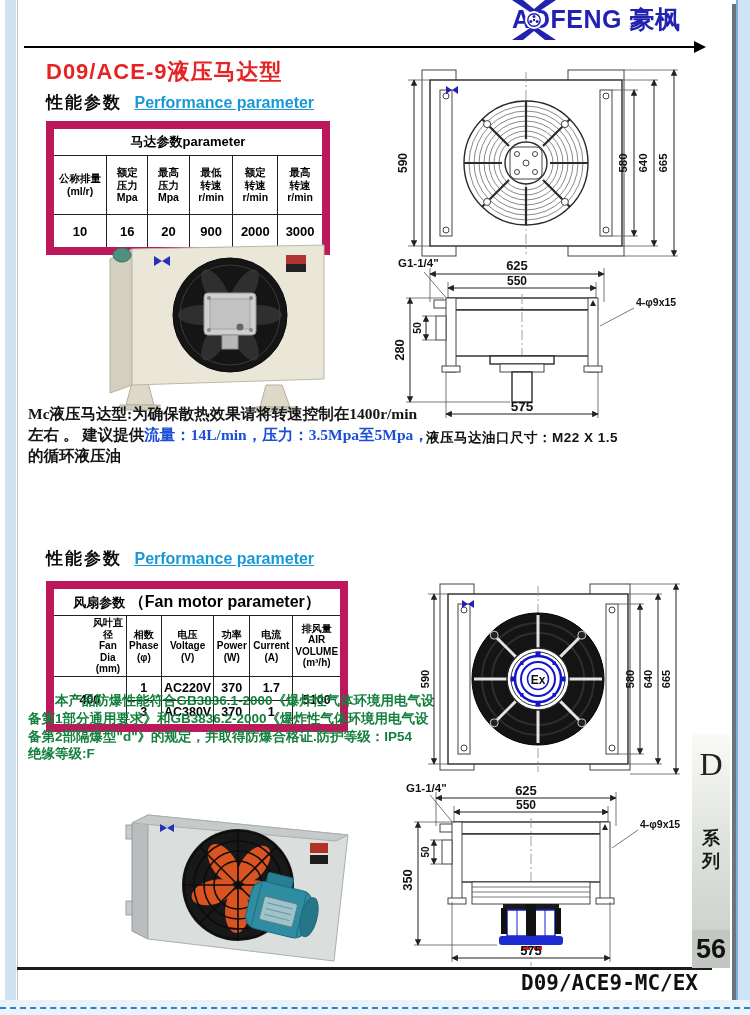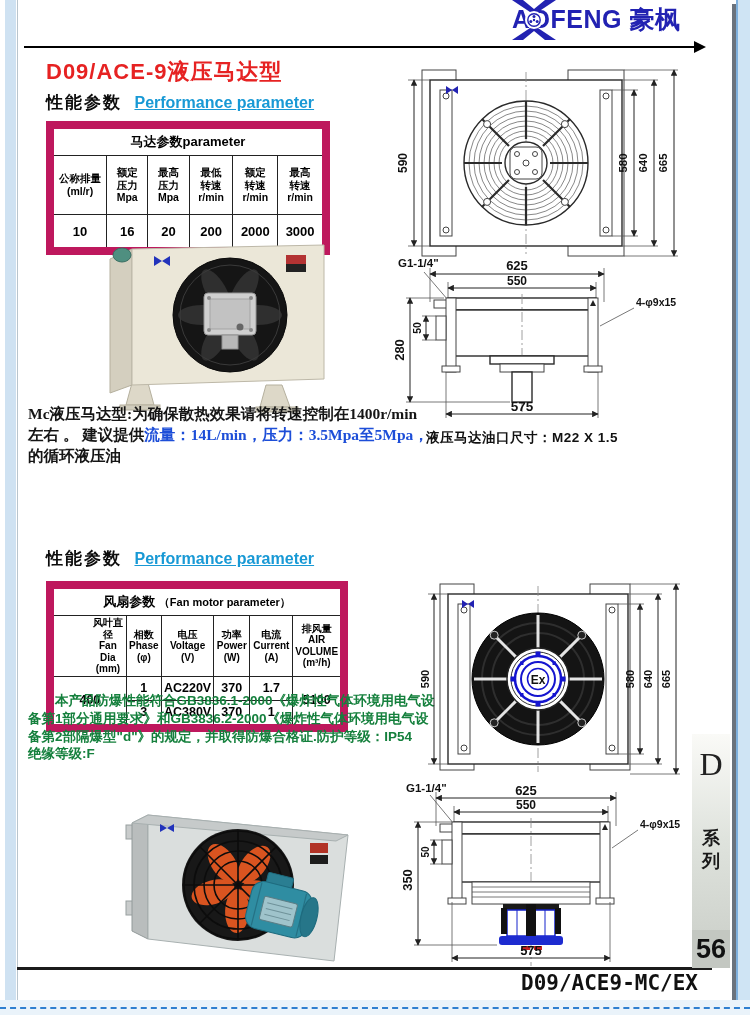--- a/index.html
+++ b/index.html
@@ -22,21 +22,21 @@
   
   .sec-title{font-size:22px;font-weight:bold;color:#e62222;letter-spacing:1px;white-space:nowrap;}
   .perf-row{white-space:nowrap;}
   .perf-zh{font-size:17px;font-weight:bold;color:#0c0c0c;letter-spacing:2px;}
   .perf-en{font-size:16px;font-weight:bold;color:#1899d5;margin-left:8px;text-decoration:underline;}
   
   table.ptable{border-collapse:collapse;background:#fff;}
   table.ptable td,table.ptable th{border:1.5px solid #222;text-align:center;vertical-align:middle;padding:1px 1px;}
   table.ptable{border:8px solid #be185d;}
   .tt{font-size:13px;font-weight:bold;height:24px;}
-  .tt .en{font-size:11px;font-weight:bold;}
+  .tt .en{font-size:16px;font-weight:bold;}
   table.t1 th{font-size:10.5px;font-weight:bold;line-height:1.2;white-space:pre-line;height:56px;}
   table.t1 td.val{font-size:13px;font-weight:bold;height:30px;}
   table.t2 th{font-size:10px;font-weight:bold;line-height:1.15;white-space:pre-line;height:52px;}
   table.t2 td.val{font-size:12.5px;font-weight:bold;height:21px;}
   
   .note1{font-family:"Liberation Serif",serif;font-weight:bold;font-size:15.5px;line-height:1.34;color:#151515;}
   .note1 .red{color:#1d4ed8;}
   .expara{font-size:13.5px;font-weight:bold;line-height:1.32;color:#15803d;text-indent:2em;}
   .port-note{font-size:13.5px;font-weight:bold;color:#111;letter-spacing:.5px;white-space:nowrap;}
   
@@ -118,21 +118,21 @@
 转速
 r/min</th>
       <th style="width:46px;">最高
 转速
 r/min</th>
     </tr>
     <tr>
       <td class="val">10</td>
       <td class="val">16</td>
       <td class="val">20</td>
-      <td class="val">200</td>
+      <td class="val">900</td>
       <td class="val">2000</td>
       <td class="val">3000</td>
     </tr>
   </tbody>
     </table>
 
   <svg style="left:70px;top:235px;" width="298" height="182" viewBox="0 0 298 182">
     <path d="M62 148 L78 148 L84 170 L56 170 Z" fill="#ddd8c8" stroke="#b5b09e"></path>
     <rect x="50" y="170" width="40" height="5" fill="#d0ccbc" stroke="#b5b09e"></rect>
     <path d="M196 150 L212 150 L220 172 L190 172 Z" fill="#ddd8c8" stroke="#b5b09e"></path>

